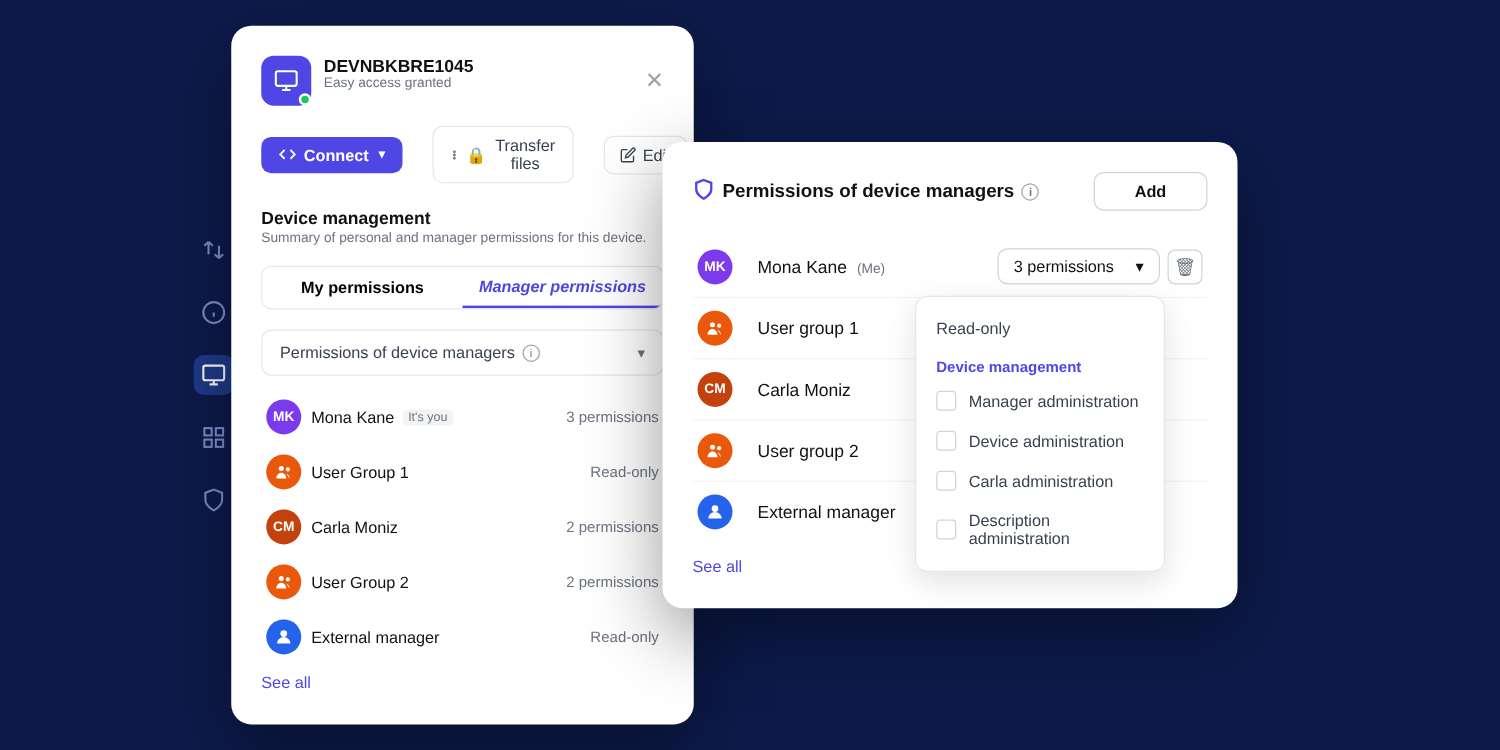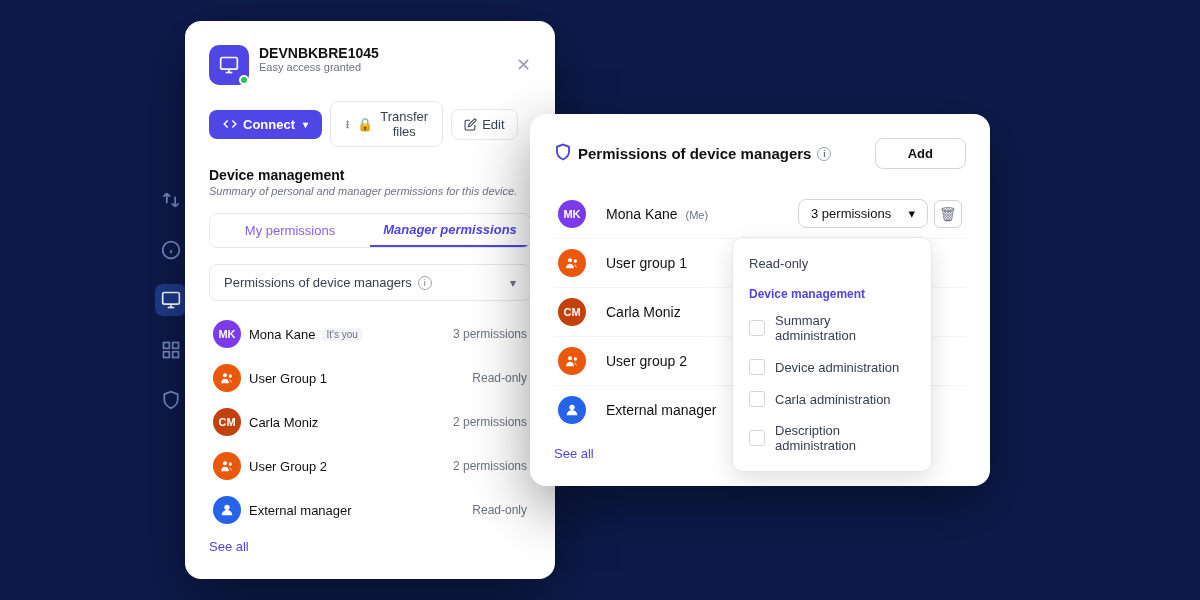--- a/index.html
+++ b/index.html
@@ -101,21 +101,21 @@
     }
     .device-info { margin-left: 10px; flex: 1; }
     .device-name { font-size: 14px; font-weight: 700; color: #111; }
     .device-status { font-size: 11px; color: #6b7280; }
     .close-btn { color: #9ca3af; cursor: pointer; background: none; border: none; font-size: 18px; }
 
     
     .toolbar {
       display: flex;
       align-items: center;
-      gap: 8px;
+      gap: 24px;
       margin-bottom: 20px;
     }
     .btn-connect {
       background: #4f46e5;
       color: #fff;
       border: none;
       border-radius: 8px;
       padding: 7px 14px;
       font-size: 13px;
       font-weight: 600;
@@ -141,39 +141,40 @@
       background: none;
       border: none;
       color: #6b7280;
       font-size: 18px;
       cursor: pointer;
       padding: 4px 8px;
     }
 
     
     .section-title { font-size: 14px; font-weight: 700; color: #111; margin-bottom: 2px; }
-    .section-sub { font-size: 11px; color: #6b7280; margin-bottom: 16px; font-style: italic; }
+    .section-sub { font-size: 11px; color: #6b7280; margin-bottom: 16px; }
 
     
     .tabs {
       display: flex;
       border: 1px solid #e5e7eb;
       border-radius: 8px;
       overflow: hidden;
       margin-bottom: 16px;
     }
     .tab {
       flex: 1;
       padding: 8px;
       font-size: 13px;
       text-align: center;
       cursor: pointer;
-      color: #8b5cf6;
+      color: #000000;
       background: #fff;
       border: none;
+      font-weight: bold;
     }
     .tab.active { color: #4f46e5; font-weight: 600; border-bottom: 2px solid #4f46e5; font-style: italic; }
 
     
     .permissions-header {
       display: flex;
       align-items: center;
       justify-content: space-between;
       border: 1px solid #e5e7eb;
       border-radius: 8px;
@@ -513,21 +514,21 @@
           <span>3 permissions</span>
           <span>▾</span>
         </button>
         <button class="delete-btn">🗑</button>
 
         <div class="dropdown-panel">
           <div class="read-only-item">Read-only</div>
           <div class="dropdown-section-title">Device management</div>
           <div class="dropdown-item">
             <div class="checkbox"></div>
-            <span>Summary administration</span>
+            <span>Manager administration</span>
           </div>
           <div class="dropdown-item">
             <div class="checkbox"></div>
             <span>Device administration</span>
           </div>
           <div class="dropdown-item">
             <div class="checkbox"></div>
             <span>Carla administration</span>
           </div>
           <div class="dropdown-item">

